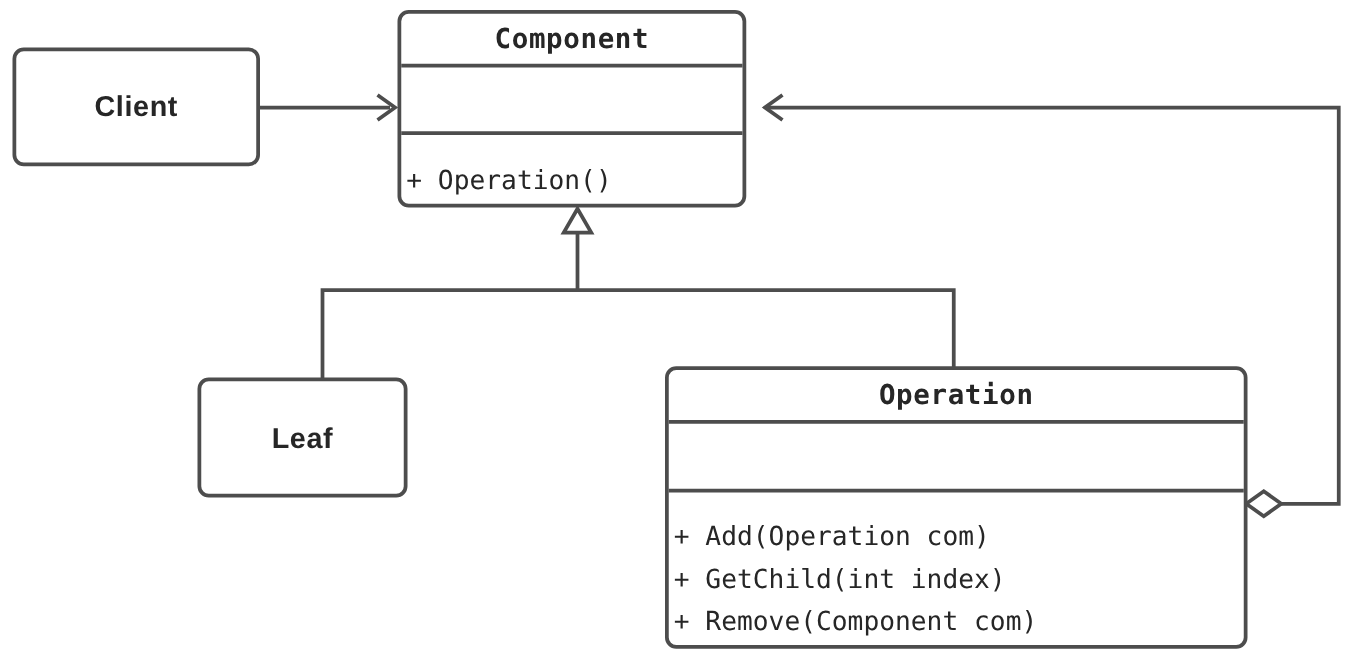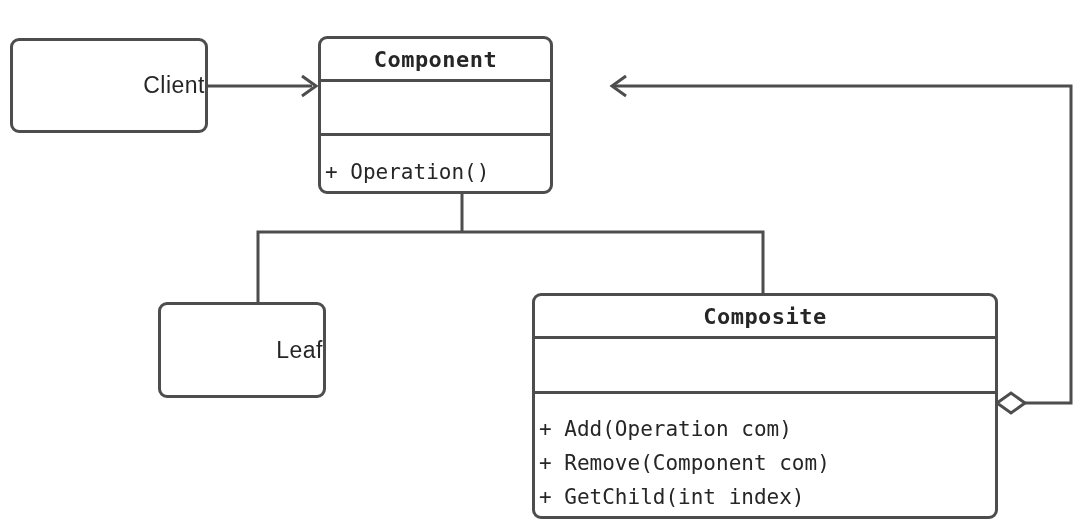--- a/index.html
+++ b/index.html
@@ -62,23 +62,23 @@
     white-space: pre;
   }
   .simple-box {
     position: absolute;
     background: var(--bg);
     border: 3px solid var(--line);
     border-radius: 9px;
     z-index: 2;
     display: flex;
     align-items: center;
-    justify-content: flex-end;
+    justify-content: center;
     font-family: "Liberation Sans", sans-serif;
-    font-weight: normal;
+    font-weight: bold;
     font-size: 23px;
     color: var(--text);
     letter-spacing: 0.5px;
   }
   .comp-box .uml-title { flex-basis: 43px; }
   .comp-box .uml-attrs { flex-basis: 54px; }
   .composite-box .uml-title { flex-basis: 43px; }
   .composite-box .uml-attrs { flex-basis: 55px; }
 </style>
 </head>
@@ -97,35 +97,35 @@
 
     <path d="M1025 403 H1071 V86 H614" stroke="currentColor" stroke-width="3" fill="none"></path>
     <polyline points="626,76 612,86 626,96" stroke="currentColor" stroke-width="3" fill="none"></polyline>
     <polygon points="997,403 1011,393 1025,403 1011,413" stroke="currentColor" stroke-width="3" fill="#ffffff"></polygon>
   </svg>
 
   <div class="simple-box" style="left:10px; top:38px; width:198px; height:95px;">
     <span>Client</span>
   </div>
 
-  <div class="uml-box comp-box" style="left:318px; top:8px; width:235px; height:158px;margin-top:28px;">
+  <div class="uml-box comp-box" style="left:318px; top:8px; width:279px; height:158px;">
     <div class="uml-title">Component</div>
     <div class="uml-attrs"></div>
     <div class="uml-methods">
       <div class="uml-method">+ Operation()</div>
     </div>
   </div>
 
   <div class="simple-box" style="left:158px; top:302px; width:168px; height:96px;">
     <span>Leaf</span>
   </div>
 
   <div class="uml-box composite-box" style="left:532px; top:293px; width:466px; height:226px;">
-    <div class="uml-title">Composite</div>
+    <div class="uml-title">Operation</div>
     <div class="uml-attrs"></div>
     <div class="uml-methods">
       <div class="uml-method">+ Add(Operation com)</div>
+      <div class="uml-method">+ GetChild(int index)</div>
       <div class="uml-method">+ Remove(Component com)</div>
-      <div class="uml-method">+ GetChild(int index)</div>
     </div>
   </div>
 
 </div>
 
 </body></html>

